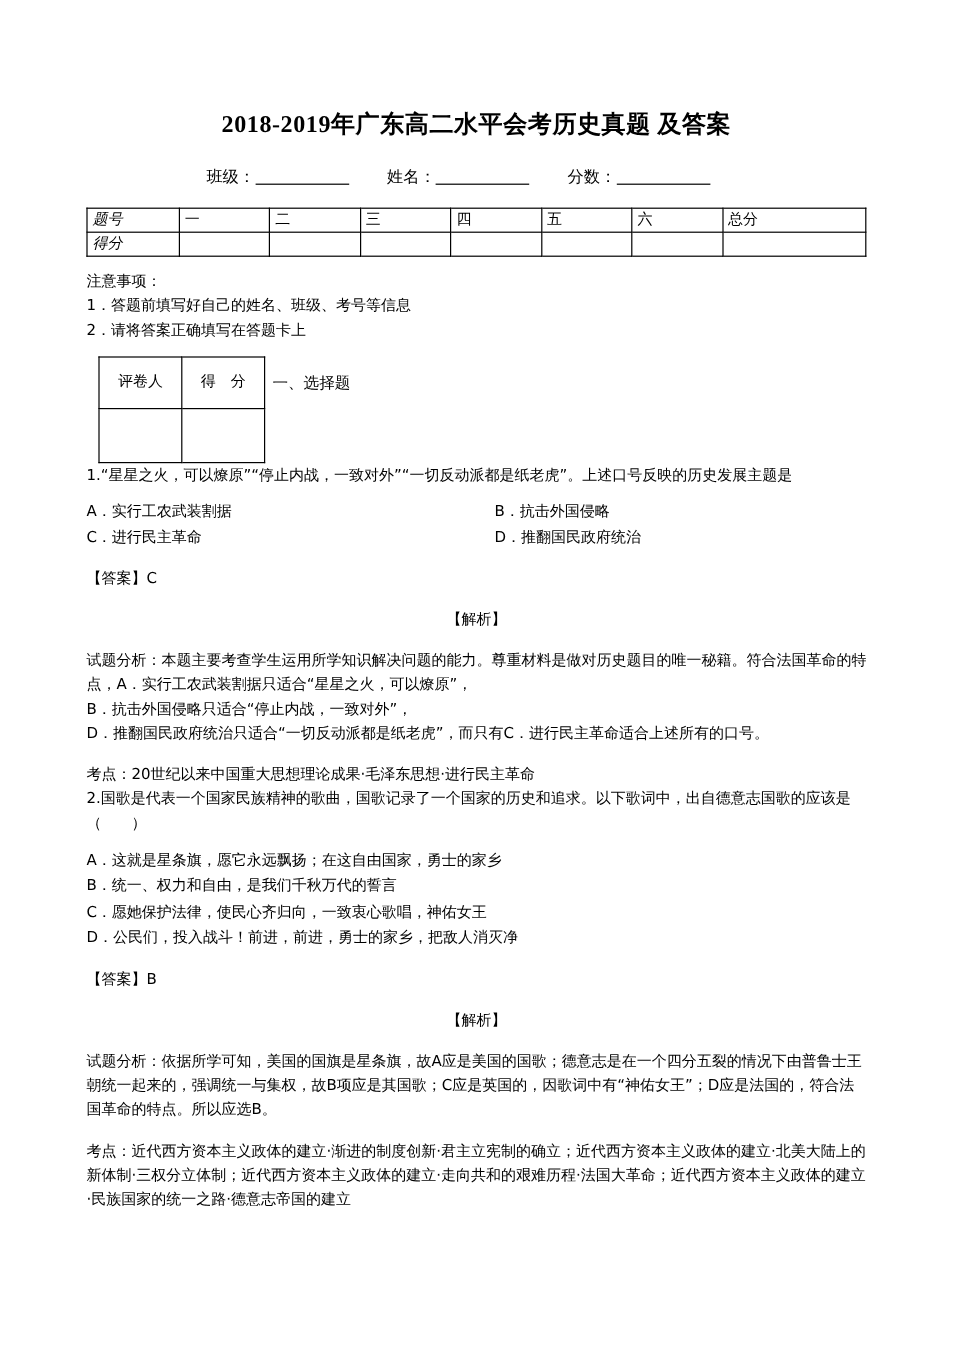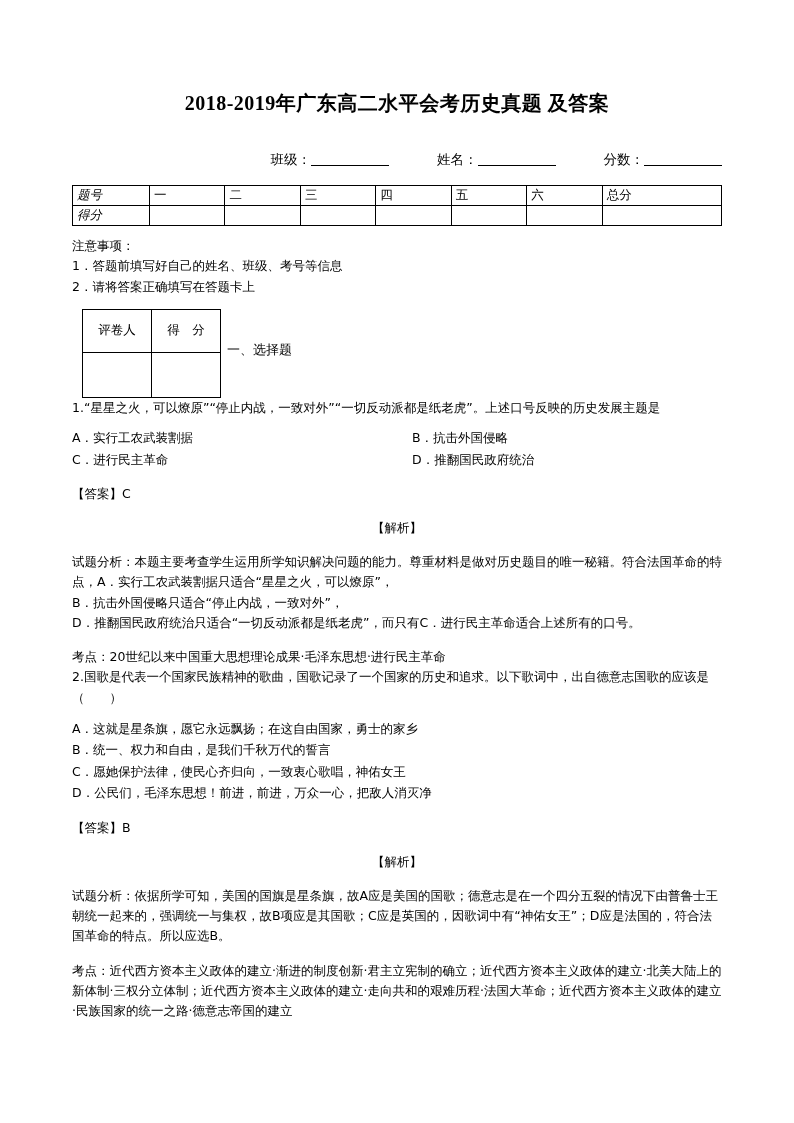--- a/index.html
+++ b/index.html
@@ -23,27 +23,26 @@
   }
   .doc-title {
     text-align: center;
     font-size: 20px;
     font-weight: bold;
     letter-spacing: 0.5px;
     margin: 20px 0 0 0;
     font-family: "Liberation Serif", "DejaVu Serif", serif;
   }
   .id-line {
-    margin-top: 34px;
+    margin-top: 22px;
     padding-left: 100px;
     font-size: 13.5px;
     font-family: "DejaVu Sans", "Liberation Sans", sans-serif;
     display: flex;
-    gap: 48px;
-    justify-content: flex-end;
+    gap: 32px;
   }
   .id-field {
     white-space: nowrap;
   }
   .id-field .ul {
     display: inline-block;
     width: 78px;
     border-bottom: 1px solid #000;
     vertical-align: -2px;
   }
@@ -88,21 +87,21 @@
     text-align: center;
     padding: 12px 3px;
   }
   table.marker-table tr.empty td {
     height: 20px;
   }
   .section-label {
     font-size: 13px;
     font-family: "DejaVu Sans", "Liberation Sans", sans-serif;
     margin-left: 6px;
-    margin-top: 32px;
+    margin-top: 13px;
   }
   .q-block {
     font-size: 12.5px;
     font-family: "DejaVu Sans", "Liberation Sans", sans-serif;
     line-height: 1.6;
   }
   .q-stem {
     line-height: 1.62;
   }
   .opts-two-col {
@@ -220,21 +219,21 @@
     </div>
     <div class="kaodian">考点：20世纪以来中国重大思想理论成果·毛泽东思想·进行民主革命</div>
   </div>
 
   <div class="q-block">
     <div class="q-stem">2.国歌是代表一个国家民族精神的歌曲，国歌记录了一个国家的历史和追求。以下歌词中，出自德意志国歌的应该是（　　）</div>
     <div class="opts-list">
       <div>A．这就是星条旗，愿它永远飘扬；在这自由国家，勇士的家乡</div>
       <div>B．统一、权力和自由，是我们千秋万代的誓言</div>
       <div>C．愿她保护法律，使民心齐归向，一致衷心歌唱，神佑女王</div>
-      <div>D．公民们，毛泽东思想！前进，前进，万众一心，把敌人消灭净</div>
+      <div>D．公民们，投入战斗！前进，前进，勇士的家乡，把敌人消灭净</div>
     </div>
     <div class="ans"><span>【答案】</span><span>B</span></div>
     <div class="jiexi-label">【解析】</div>
     <div class="analysis">
       <p>试题分析：依据所学可知，美国的国旗是星条旗，故A应是美国的国歌；德意志是在一个四分五裂的情况下由普鲁士王朝统一起来的，强调统一与集权，故B项应是其国歌；C应是英国的，因歌词中有“神佑女王”；D应是法国的，符合法国革命的特点。所以应选B。</p>
     </div>
     <div class="kaodian">考点：近代西方资本主义政体的建立·渐进的制度创新·君主立宪制的确立；近代西方资本主义政体的建立·北美大陆上的新体制·三权分立体制；近代西方资本主义政体的建立·走向共和的艰难历程·法国大革命；近代西方资本主义政体的建立·民族国家的统一之路·德意志帝国的建立</div>
   </div>
 
 </div>

